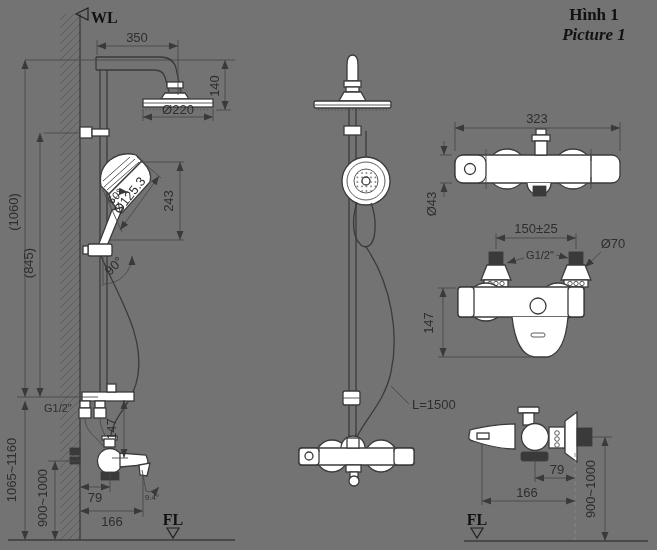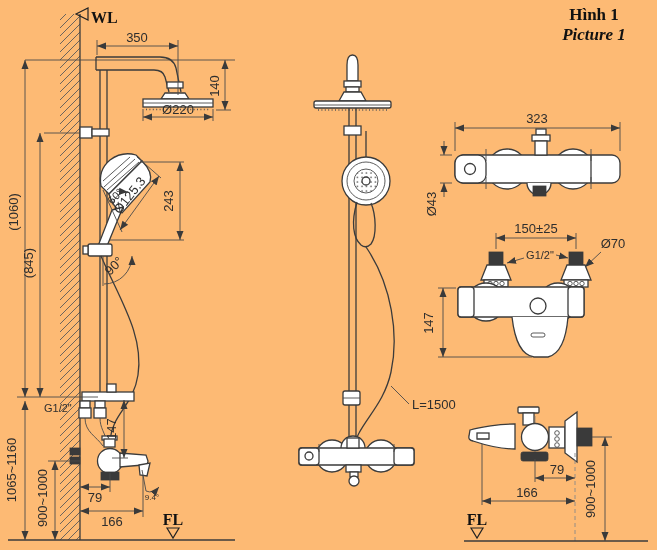--- a/index.html
+++ b/index.html
@@ -1,16 +1,16 @@
 <!DOCTYPE html>
 <html><head>
 <meta charset="utf-8">
 <style>
   html,body{margin:0;padding:0;background:#ffffff;}
-  .page{position:relative;width:657px;height:550px;background:#fdba74;overflow:hidden;
+  .page{position:relative;width:657px;height:550px;background:#737373;overflow:hidden;
         font-family:"Liberation Sans",sans-serif;}
   svg{display:block;}
   .ln{stroke:#3b3b3b;stroke-width:1.3;fill:none;}
   .lnthin{stroke:#4a4a4a;stroke-width:0.9;fill:none;}
   .dim{stroke:#4a4a4a;stroke-width:0.9;fill:none;}
   .fillw{fill:#ffffff;stroke:#3b3b3b;stroke-width:1.3;}
   .filld{fill:#3a3a3a;stroke:#3a3a3a;stroke-width:0.8;}
   .dimtxt{font-family:"Liberation Sans",sans-serif;font-size:13px;fill:#2e2e2e;}
   .dimtxt-sm{font-family:"Liberation Sans",sans-serif;font-size:11px;fill:#2e2e2e;}
   .dimtxt-xs{font-family:"Liberation Sans",sans-serif;font-size:8px;fill:#2e2e2e;}

